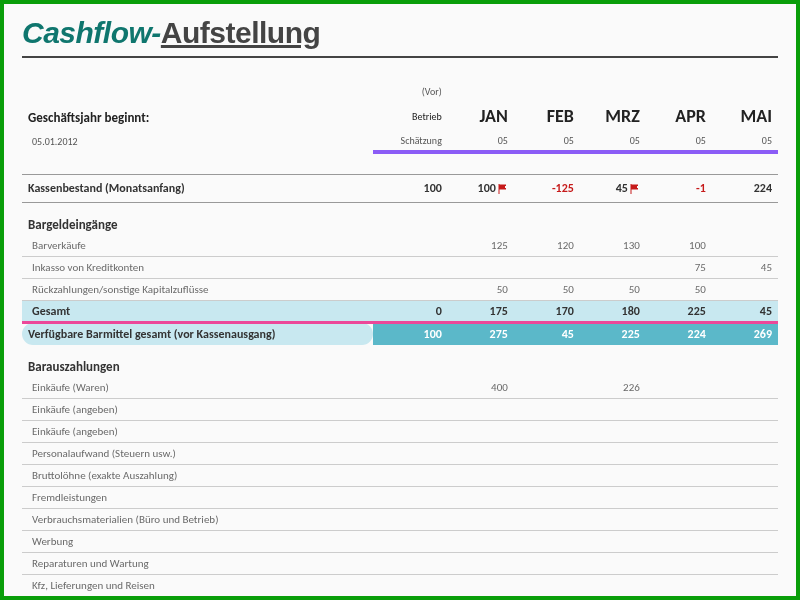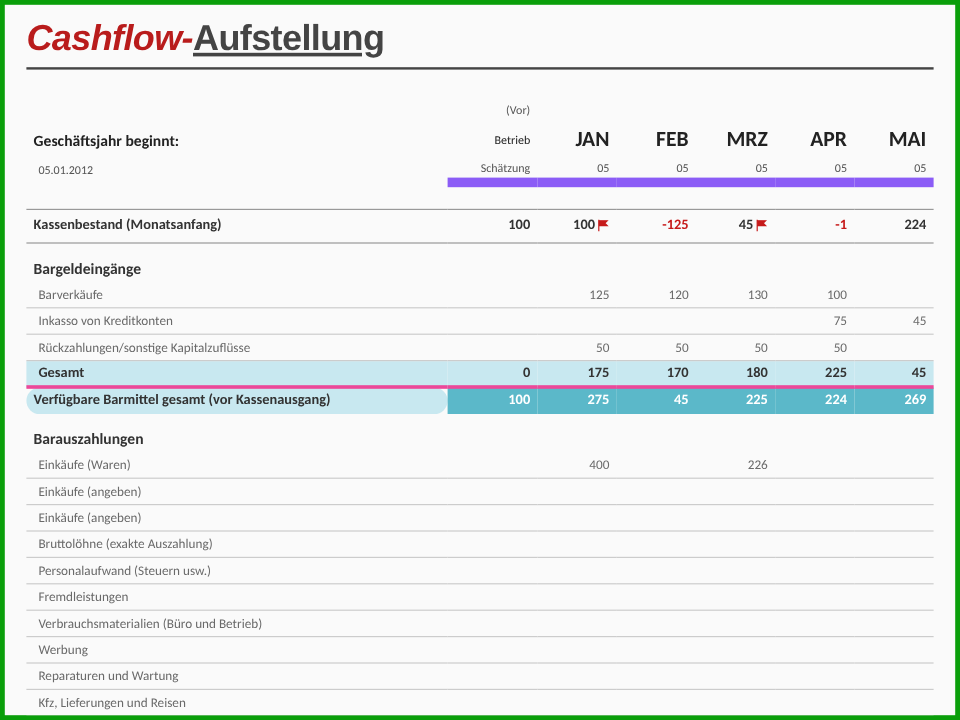--- a/index.html
+++ b/index.html
@@ -14,36 +14,36 @@
     color: #333;
   }
   .page { padding: 8px 18px; }
   .title {
     font-family: "Arial Black", Impact, sans-serif;
     font-size: 30px;
     letter-spacing: -0.5px;
     padding: 4px 0 6px 0;
     border-bottom: 2px solid #444;
   }
-  .title .t1 { color: #b91c1c; font-style: italic; font-weight: 900; }
+  .title .t1 { color: #0f766e; font-style: italic; font-weight: 900; }
   .title .t2 { color: #444; font-weight: 900; text-decoration: underline; }
   table {
     border-collapse: collapse;
     width: 100%;
     table-layout: fixed;
   }
   col.label { width: 330px; }
   col.start { width: 70px; }
   col.mon   { width: 62px; }
   td, th { text-align: right; padding: 3px 6px; height: 22px; vertical-align: middle; }
   td.l, th.l { text-align: left; }
   .spacer { height: 14px; }
   .hdr-pre td { font-size: 10px; color: #555; }
   .hdr-mon td { font-size: 18px; font-weight: bold; color: #222; }
-  .hdr-yr td { font-size: 10px; color: #555; border-bottom: 8px solid #8b5cf6; padding-bottom: 2px; }
+  .hdr-yr td { font-size: 10px; color: #555; border-bottom: 4px solid #8b5cf6; padding-bottom: 2px; }
   .hdr-yr td.l { border-bottom: none; }
   .date { font-size: 11px; color: #666; padding-left: 10px; }
   .section td { font-size: 13px; font-weight: bold; color: #333; padding-top: 14px; }
   .row    td { border-bottom: 1px solid #ccc; color: #6a6a6a; font-size: 11px; }
   .row td.l  { padding-left: 10px; }
   .kas    td { border-top: 1px solid #999; border-bottom: 1px solid #999; font-weight: bold; color: #333; font-size: 12px; height: 28px; margin-top: 14px; }
   .sum1   td { background: #c8e8f0; border-bottom: 3px solid #ec4899; font-weight: bold; color: #333; font-size: 12px; }
   .sum1 td.l { background: #c8e8f0; padding-left: 10px; }
   .sum2   td { background: #5bb8c9; color: #fff; font-weight: bold; font-size: 12px; }
   .sum2 td.l { background: #c8e8f0; color: #333; font-weight: bold; border-radius: 11px; }
@@ -197,30 +197,30 @@
         <tr class="row">
           <td class="l">Einkäufe (angeben)</td>
           <td></td>
           <td></td>
           <td></td>
           <td></td>
           <td></td>
           <td></td>
         </tr>
         <tr class="row">
+          <td class="l">Personalaufwand (Steuern usw.)</td>
+          <td></td>
+          <td></td>
+          <td></td>
+          <td></td>
+          <td></td>
+          <td></td>
+        </tr>
+        <tr class="row">
           <td class="l">Bruttolöhne (exakte Auszahlung)</td>
-          <td></td>
-          <td></td>
-          <td></td>
-          <td></td>
-          <td></td>
-          <td></td>
-        </tr>
-        <tr class="row">
-          <td class="l">Personalaufwand (Steuern usw.)</td>
           <td></td>
           <td></td>
           <td></td>
           <td></td>
           <td></td>
           <td></td>
         </tr>
         <tr class="row">
           <td class="l">Fremdleistungen</td>
           <td></td>

